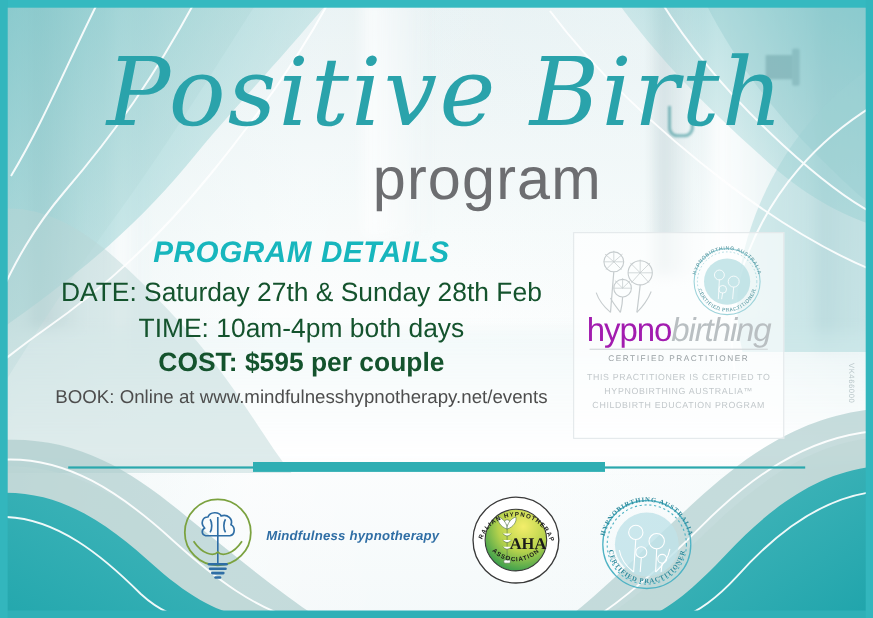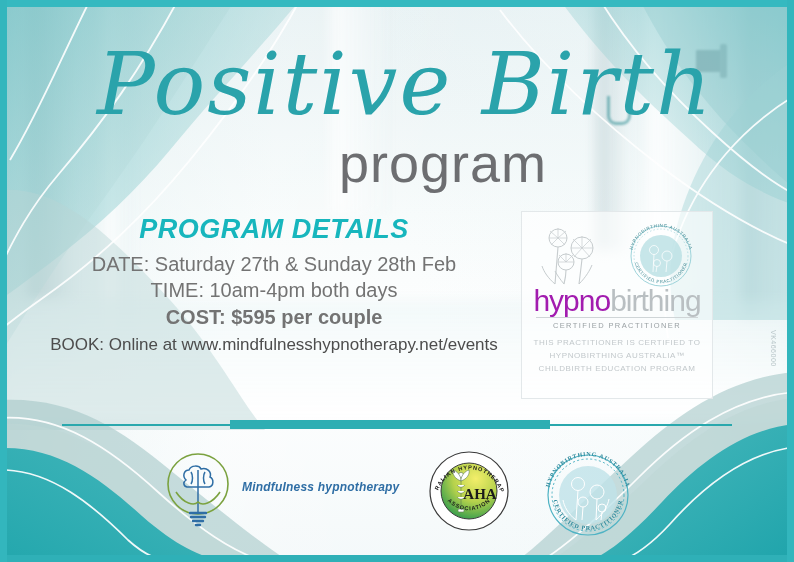--- a/index.html
+++ b/index.html
@@ -69,39 +69,39 @@
   
   .details{
     position:absolute;left:34px;top:214px;width:480px;
     text-align:center;
     color:#4a4a4a;
   }
   .details .dtitle{
     font-size:27px;font-weight:bold;color:#17b6bd;
     letter-spacing:.5px;margin-bottom:6px;font-style:italic;
   }
-  .details .row{font-size:20px;line-height:1.32;color:#737373;white-space:nowrap;}
+  .details .row{font-size:24px;line-height:1.32;color:#14532d;white-space:nowrap;}
   .details .row.bold{font-weight:bold;}
   .details .row.small{font-size:17px;margin-top:4px;color:#4d4d4d;}
 
   
   .cert{
     position:absolute;left:521px;top:211px;width:192px;height:188px;
     background:rgba(255,255,255,.62);
     border:1px solid #e3e8ea;
     box-sizing:border-box;
     padding:8px 8px 6px;
     text-align:center;
   }
   .cert-top{position:relative;height:70px;}
   .cert-flowers{position:absolute;left:8px;top:2px;}
   .cert-seal{position:absolute;right:6px;top:0;}
   .wordmark{font-size:30px;line-height:1;letter-spacing:-1px;margin-top:-4px;}
   .wm-hypno{color:#a21caf;font-weight:300;}
-  .wm-birth{color:#b9bfc2;font-weight:300;}
+  .wm-birth{color:#b9bfc2;font-weight:300;font-style:italic;}
   .wm-aus{display:block;text-align:right;margin-top:-7px;margin-right:4px;font-size:15px;color:#4cb9c4;font-style:italic;}
   .cert-pract{
     font-size:7.5px;letter-spacing:1.4px;color:#9aa1a4;
     border-top:1px solid #cfd5d7;padding-top:3px;margin:1px 6px 6px;
   }
   .cert-body{font-size:8px;line-height:1.65;color:#c2c8cb;letter-spacing:.6px;font-weight:normal;}
 
   
   .divider{position:absolute;left:62px;top:420px;width:670px;height:10px;}
   .div-line{position:absolute;left:0;top:4px;width:670px;height:1.6px;background:#2aa8ad;}

